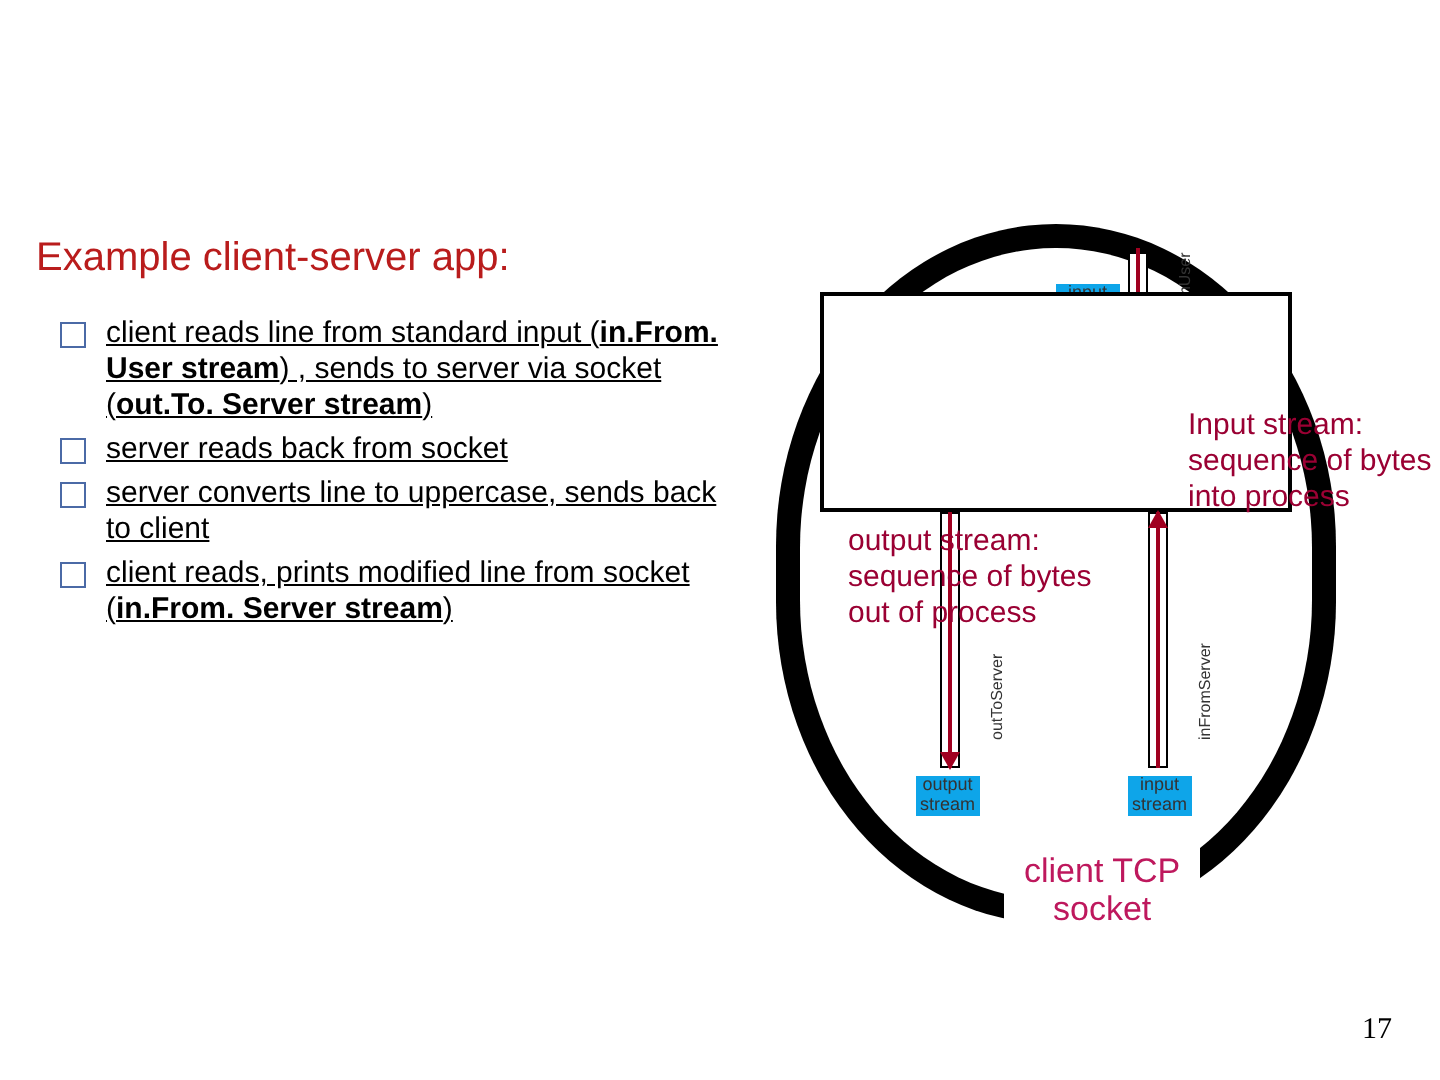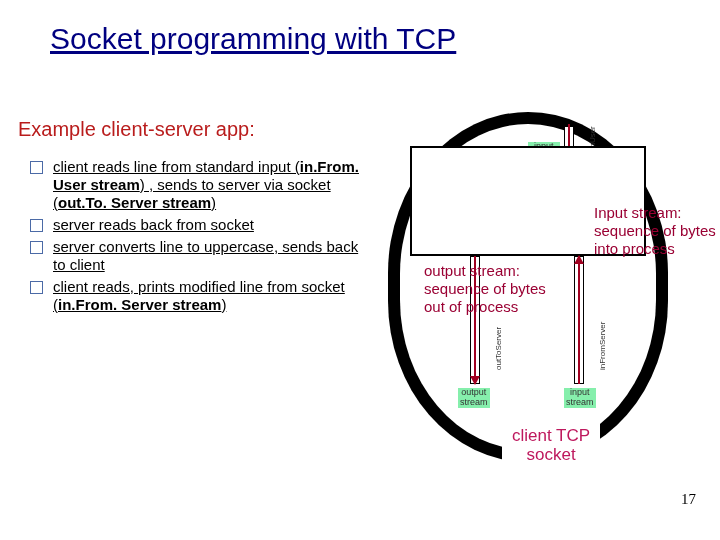--- a/index.html
+++ b/index.html
@@ -144,21 +144,21 @@
     color: #9a0033;
     line-height: 1.2;
     width: 130px;
   }
 
   
   .tiny-label {
     position: absolute;
     font-size: 9px;
     color: #333;
-    background: #86efac;
+    background: #0ea5e9;
     padding: 0 2px;
     text-align: center;
     line-height: 1.1;
   }
 
   
   .arrow {
     position: absolute;
     width: 2px;
     background: #a00020;
@@ -203,31 +203,30 @@
   .footer-text {
     position: absolute;
     right: 72px;
     bottom: 16px;
     font-size: 15px;
     font-family: "Times New Roman", serif;
   }
   .footer-num {
     position: absolute;
     right: 24px;
-    bottom: 32px;
+    bottom: 16px;
     font-size: 15px;
     font-family: "Times New Roman", serif;
   }
 </style>
 </head>
 <body>
 
 <div class="slide">
 
-  <div class="title">Socket programming with TCP</div>
 
   <div class="subtitle">Example client-server app:</div>
 
   <div class="bullets">
     <div class="item">
       <div class="sq"></div>
       <div class="text">client reads line from standard input (<b>in.From. User stream</b>) , sends to server via socket (<b>out.To. Server stream</b>)</div>
     </div>
     <div class="item">
       <div class="sq"></div>

